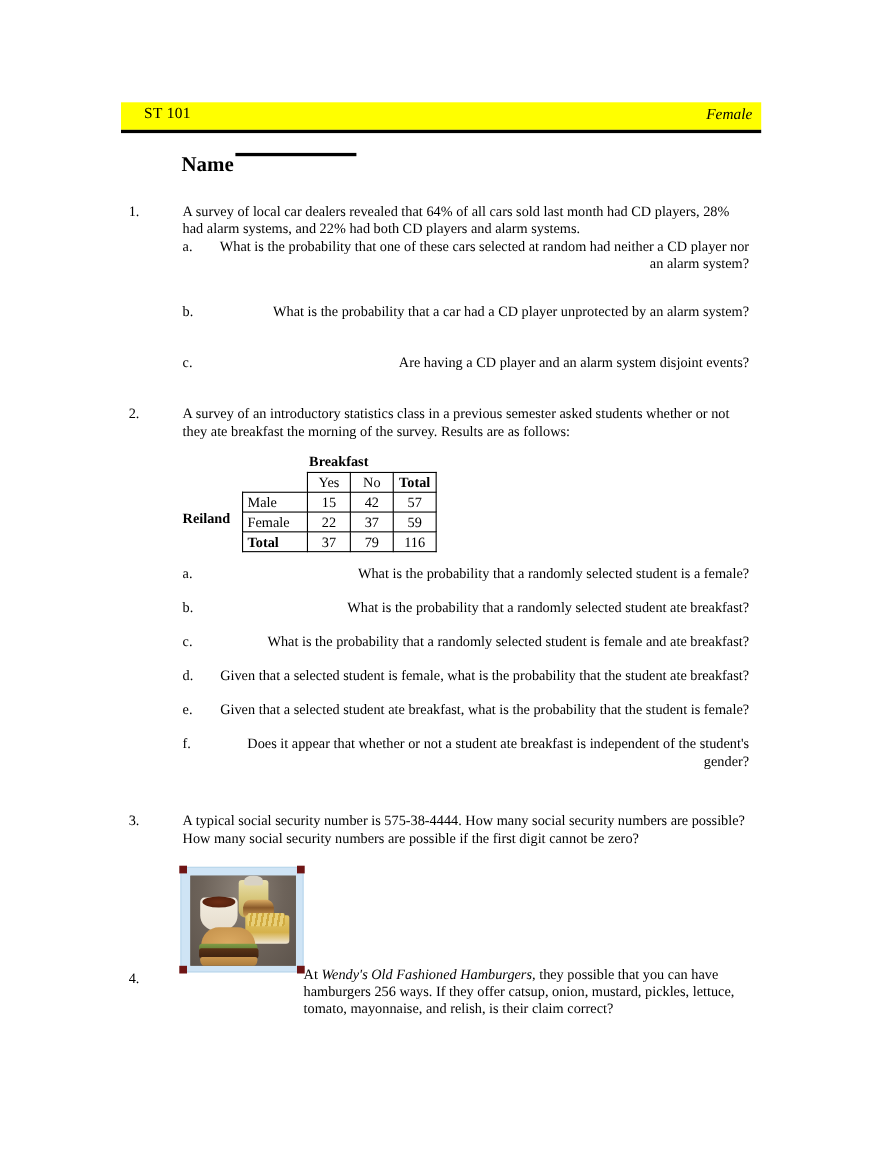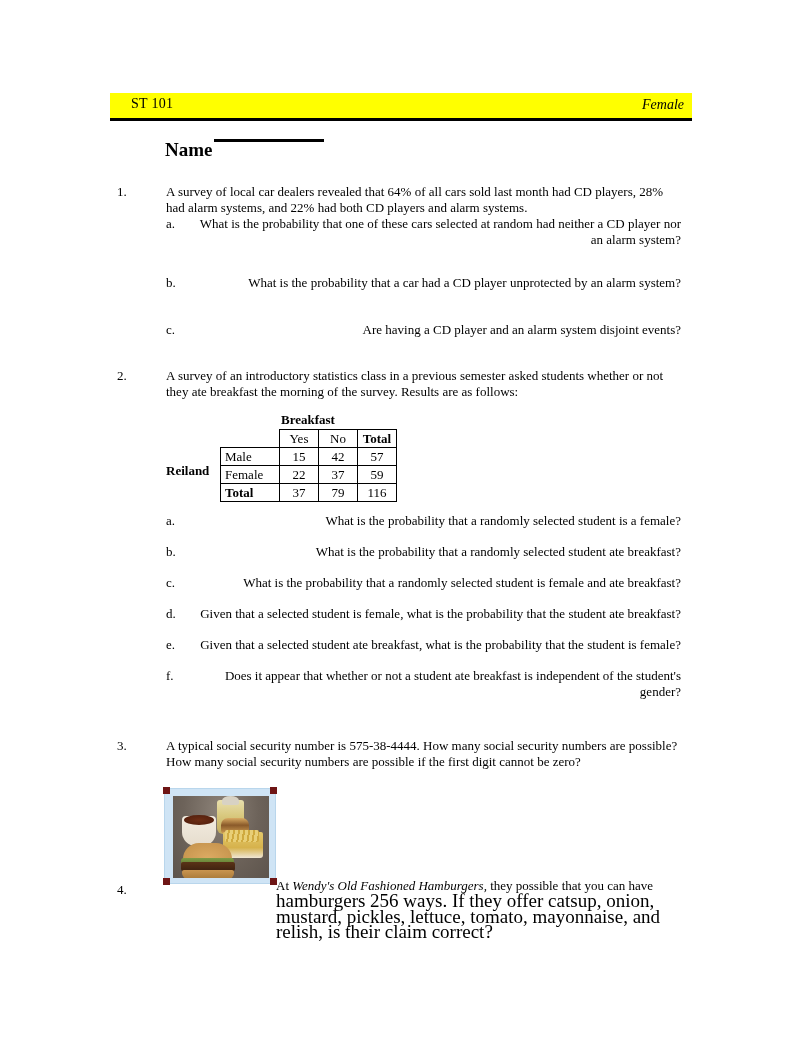--- a/index.html
+++ b/index.html
@@ -262,21 +262,21 @@
     width: 405px;
     font-size: 13px;
     line-height: 15.5px;
     text-indent: 0;
   }
   .q4-cont {
     position: absolute;
     left: 276px;
     top: 893px;
     width: 405px;
-    font-size: 19px;
+    font-size: 13px;
     line-height: 15.5px;
     font-family: Liberation Serif, serif;
   }
 </style>
 </head>
 <body>
 
 <div class="header-band">
   <span class="hdr-course">ST 101</span>
   <span class="hdr-author">Female</span>

